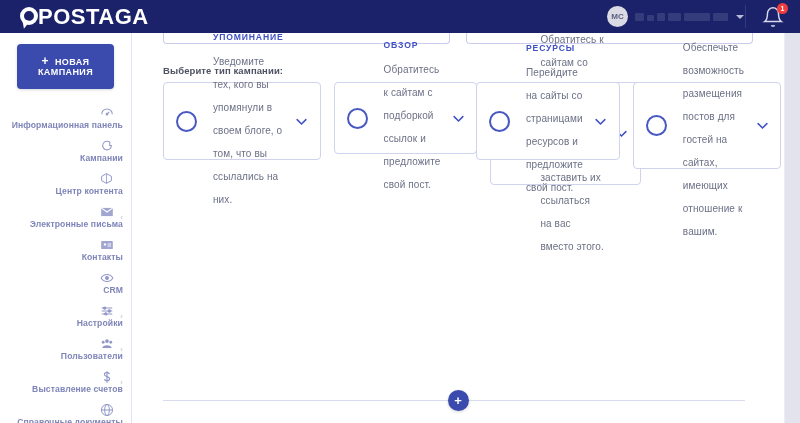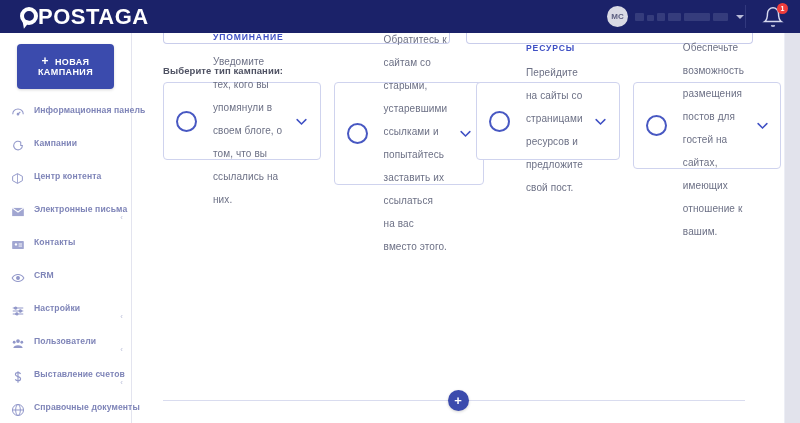--- a/index.html
+++ b/index.html
@@ -122,26 +122,27 @@
     text-align:center;
     padding: 5px 4px;
     box-sizing: border-box;
     cursor: pointer;
   }
   .ncb-line1 { display:flex; align-items:center; gap:6px; }
   .ncb-plus { font-size: 12px; font-weight: bold; line-height: 9px;}
 
   .nav { margin-top: 16px; }
   .nav-item {
-    display: flex; align-items: flex-start;
+    display: flex; align-items: flex-end;
     height: 26px;
     padding: 0 8px 0 10px;
     margin-bottom: 7px;
     cursor: pointer;
     position: relative;
+    flex-direction: column;
   }
   .nav-icon {
     width: 15px; height: 15px;
     flex: 0 0 15px;
     display:flex; align-items:center; justify-content:center;
     color: #9197c9;
     margin-right: 9px;
   }
   .nav-icon svg { display:block; }
   .nav-label {
@@ -463,20 +464,32 @@
             <div class="card-title">УПОМИНАНИЕ</div>
             <div class="card-desc">Уведомите тех, кого вы упомянули в своем блоге, о том, что вы ссылались на них.</div>
           </div>
           <div class="card-chev">
             <svg width="15" height="15" viewBox="0 0 24 24" fill="none" stroke="currentColor" stroke-width="2.4" stroke-linecap="round">
                 <path d="M5 9l7 7 7-7"></path>
               </svg>
           </div>
         </div>
 
+        <div class="type-card h-review">
+          <div class="radio"></div>
+          <div class="card-body">
+            <div class="card-title">ОБЗОР</div>
+            <div class="card-desc">Обратитесь к сайтам с подборкой ссылок и предложите свой пост.</div>
+          </div>
+          <div class="card-chev">
+            <svg width="15" height="15" viewBox="0 0 24 24" fill="none" stroke="currentColor" stroke-width="2.4" stroke-linecap="round">
+                <path d="M5 9l7 7 7-7"></path>
+              </svg>
+          </div>
+        </div>
 
         <div class="type-card h-sky">
           <div class="radio"></div>
           <div class="card-body">
             <div class="card-title">НЕБОСКРЕБ</div>
             <div class="card-desc">Обратитесь к сайтам со старыми, устаревшими ссылками и попытайтесь заставить их ссылаться на вас вместо этого.</div>
           </div>
           <div class="card-chev">
             <svg width="15" height="15" viewBox="0 0 24 24" fill="none" stroke="currentColor" stroke-width="2.4" stroke-linecap="round">
                 <path d="M5 9l7 7 7-7"></path>

